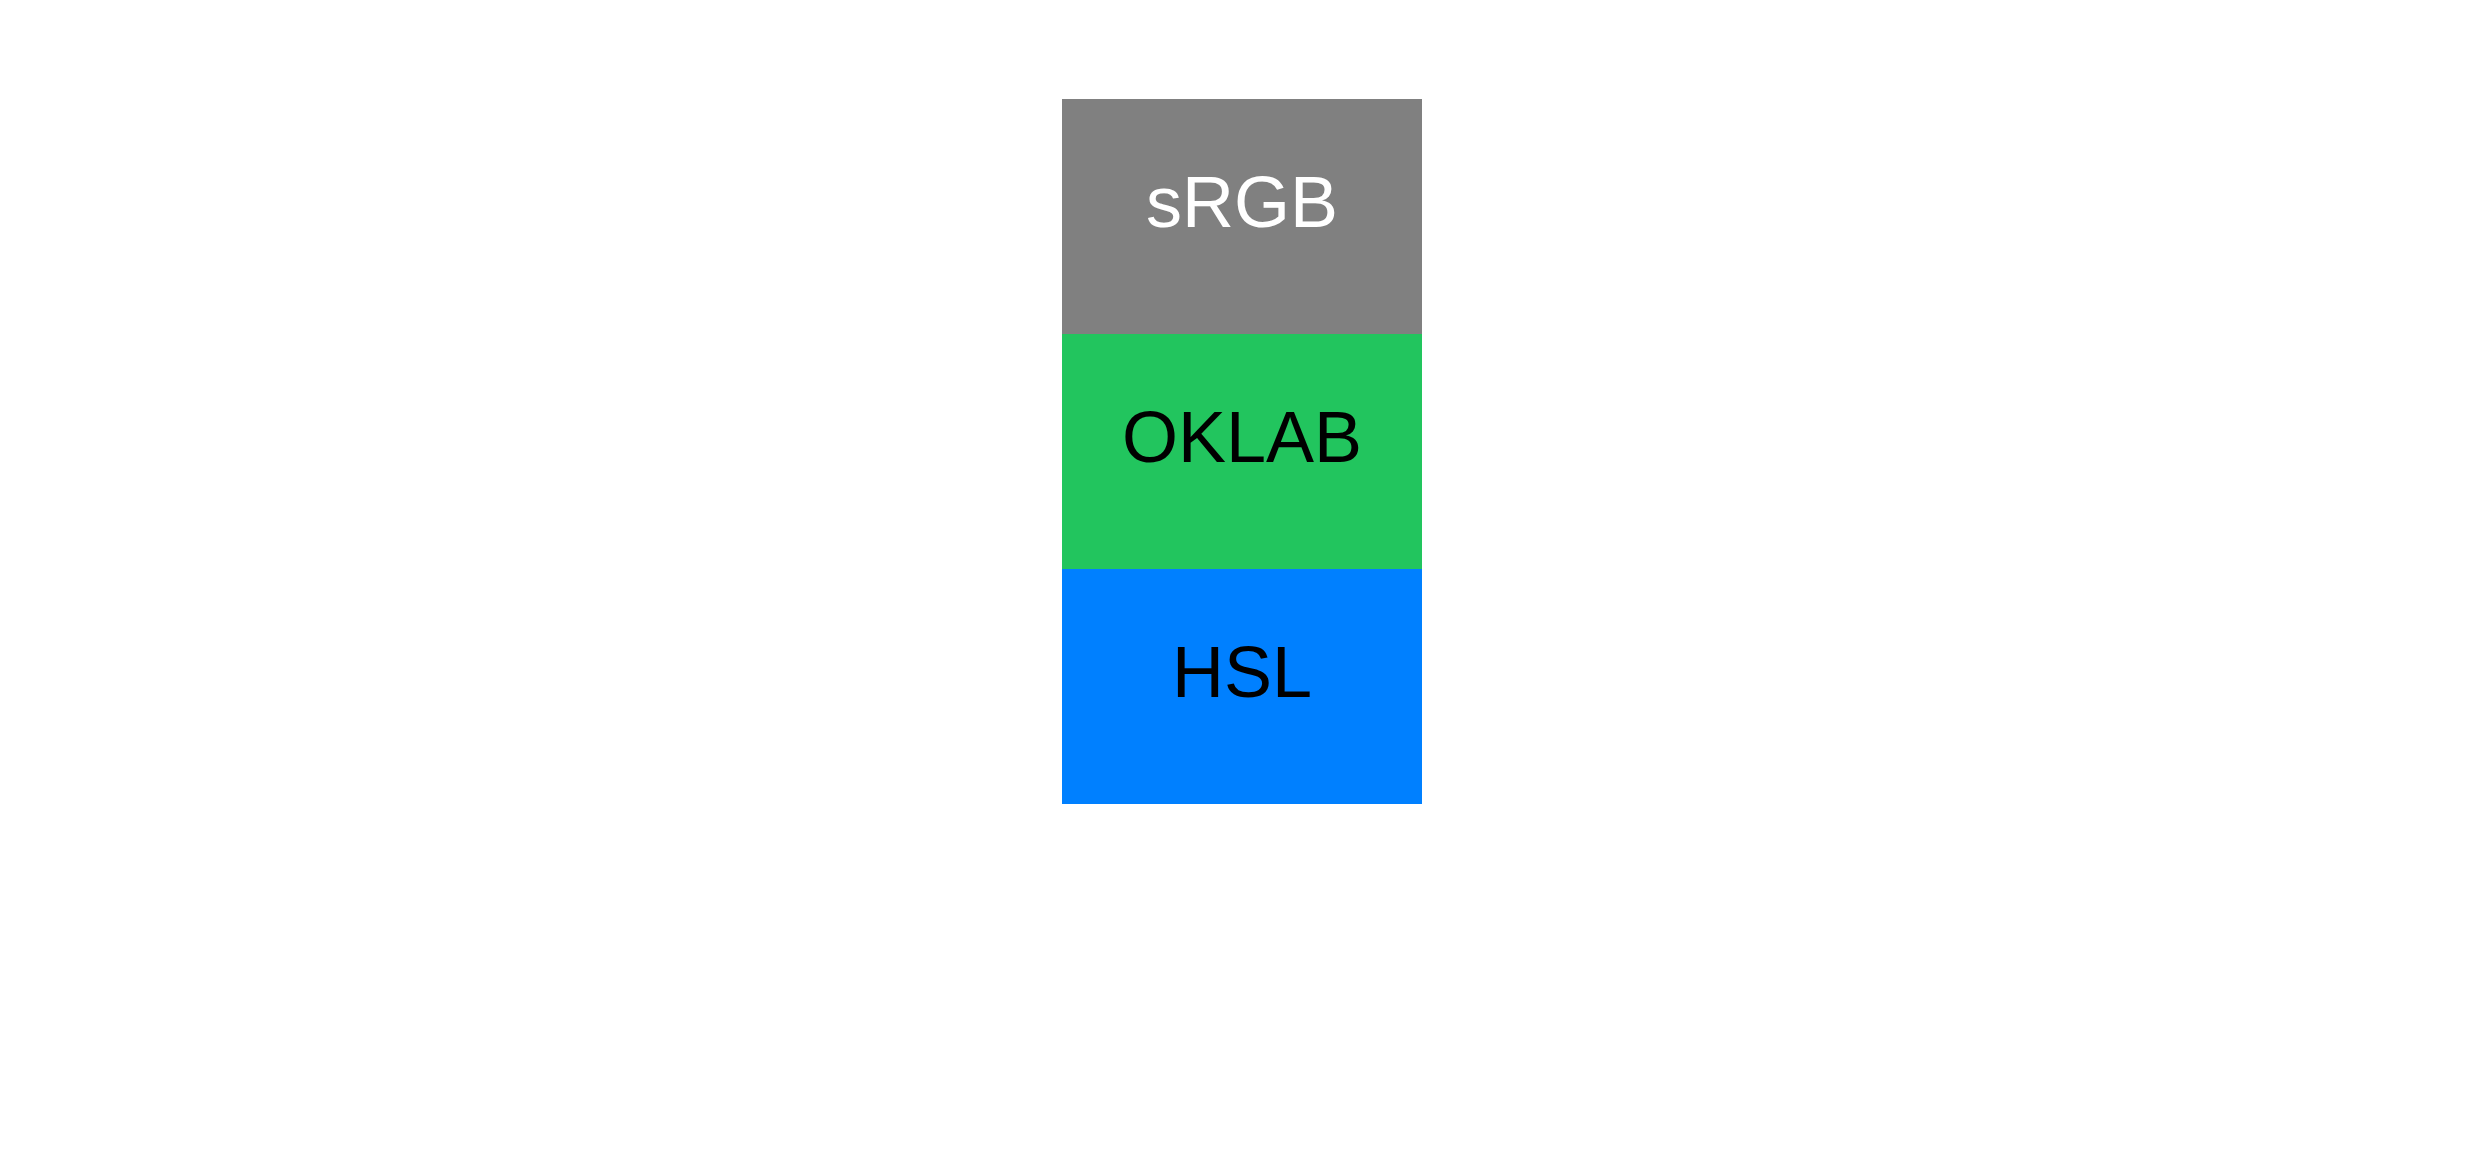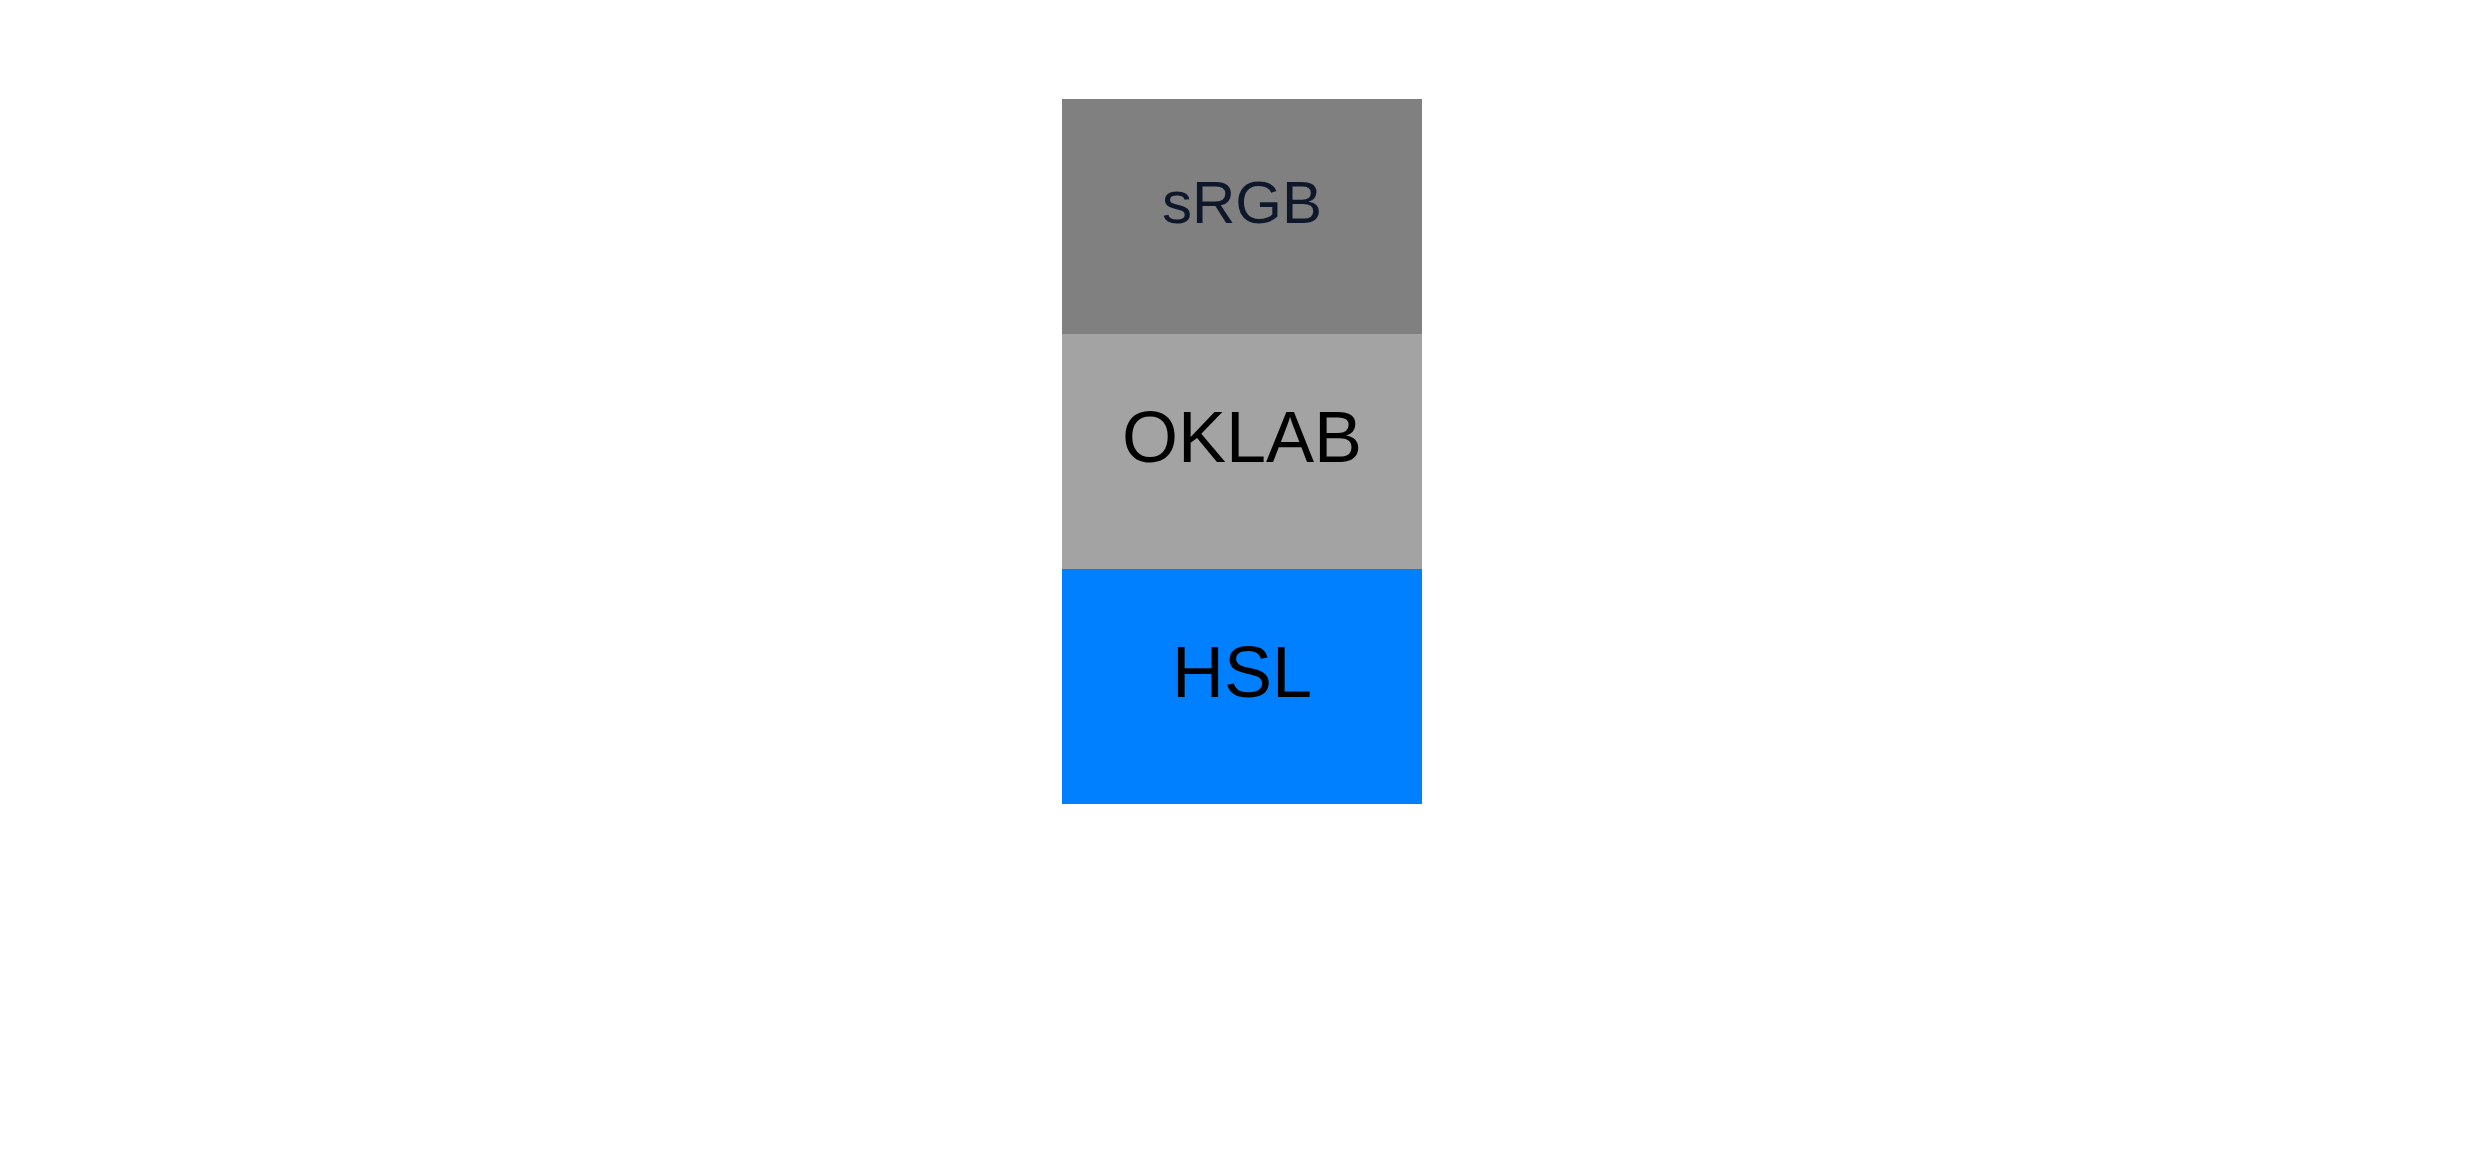--- a/index.html
+++ b/index.html
@@ -51,24 +51,24 @@
     transform: translateY(-14px);
     -webkit-font-smoothing: antialiased;
   }
 </style>
 </head>
 <body style="background-color: rgb(255, 255, 255); width: 2482px; height: 1150px;">
 
 <div id="swatch-stack" style="left: 1062px; top: 99px; width: 360px; height: 940px;">
 
   <div class="swatch-row" style="background-color: rgb(128, 128, 128); height: 235px;">
-    <span class="swatch-label" style="height: 235px; line-height: 235px; font-size: 60px; color: #0f172a;">sRGB</span>
+    <span class="swatch-label" style="height: 235px; line-height: 235px; font-size: 72px; color: #ffffff;">sRGB</span>
   </div>
 
-  <div class="swatch-row" style="background-color: #a3a3a3; height: 235px;">
+  <div class="swatch-row" style="background-color: #22c55e; height: 235px;">
     <span class="swatch-label" style="height: 235px; line-height: 235px; font-size: 72px; color: rgb(0, 0, 0);">OKLAB</span>
   </div>
 
   <div class="swatch-row" style="background-color: rgb(0, 128, 255); height: 235px;">
     <span class="swatch-label" style="height: 235px; line-height: 235px; font-size: 72px; color: rgb(0, 0, 0);">HSL</span>
   </div>
 
 
 </div>
 

